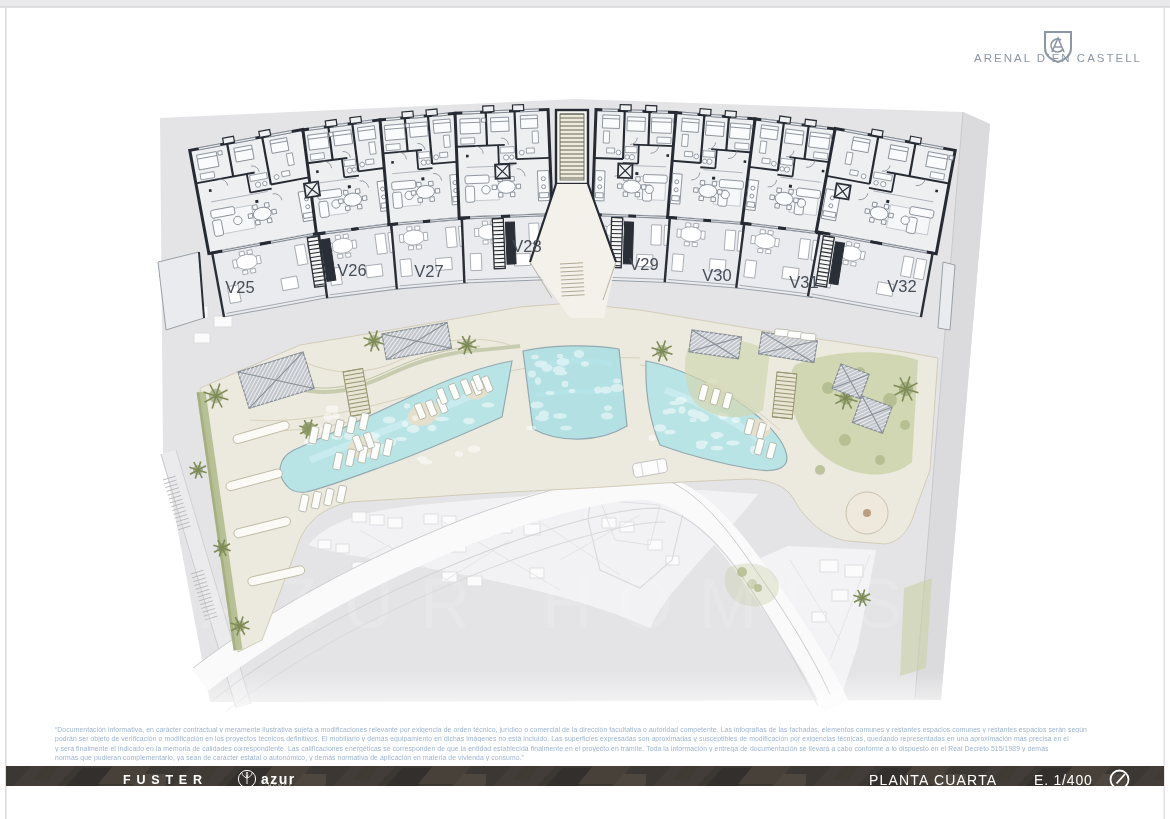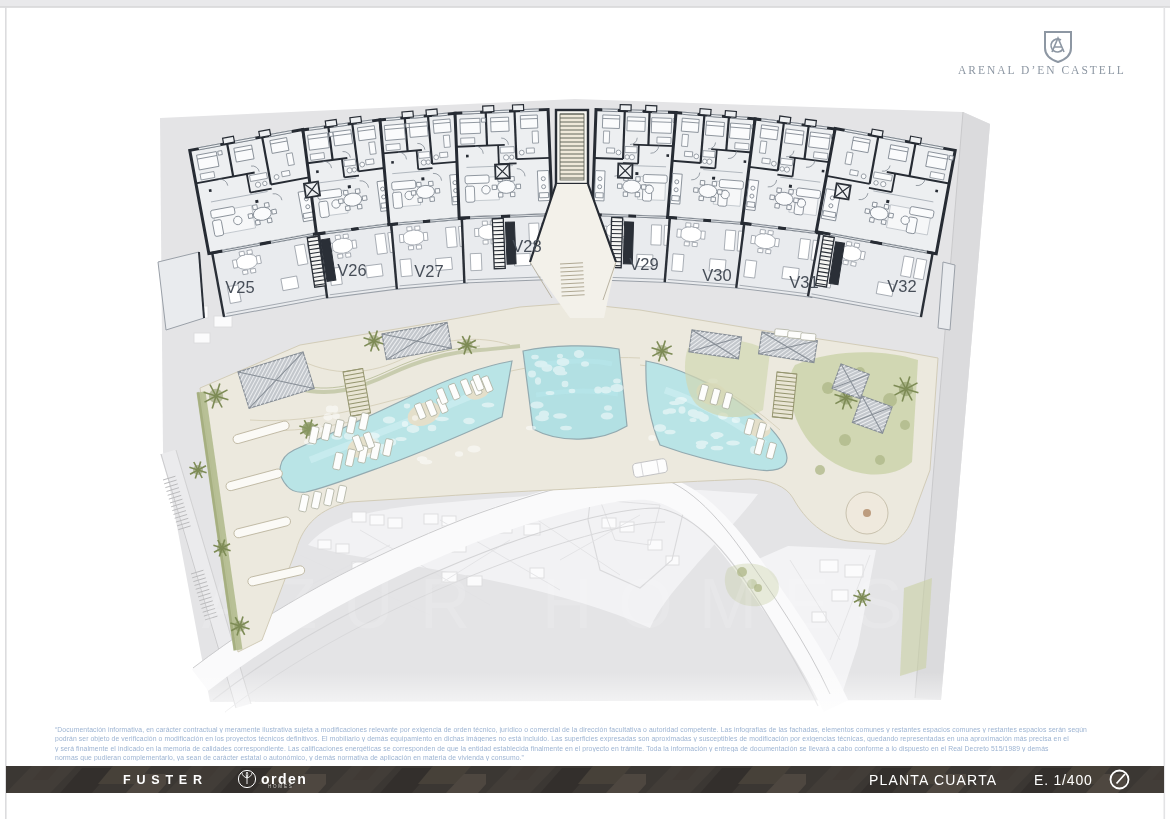--- a/index.html
+++ b/index.html
@@ -1530,31 +1530,31 @@
     </svg></div>
 
 <div class="abs" style="left:1040px;top:30px;width:36px;height:34px">
 <svg width="36" height="34" viewBox="0 0 36 34">
 <path d="M 5,2 L 31,2 L 31,18 C 31,26 24,30 18,32 C 12,30 5,26 5,18 Z" fill="none" stroke="#8d97a3" stroke-width="2"></path>
 <path d="M 12,22 L 18,8 L 24,22 M 14.5,17 L 21.5,17" fill="none" stroke="#8d97a3" stroke-width="1.6"></path>
 <path d="M 21,10 a 6.5,6.5 0 1 0 2,9" fill="none" stroke="#8d97a3" stroke-width="1.6"></path>
 </svg>
 </div>
 
-<div class="abs" style="left:958px;top:64px;width:200px;font-family:Liberation Serif, serif;font-size:11.5px;letter-spacing:2px;color:#8d97a3;">ARENAL D’EN CASTELL</div>
+<div class="abs" style="left:958px;top:52px;width:200px;text-align:center;font-family:Liberation Sans, sans-serif;font-size:11.5px;letter-spacing:2px;color:#8d97a3;">ARENAL D’EN CASTELL</div>
 
 <div class="disc" style="top:725.5px;">“Documentación informativa, en carácter contractual y meramente ilustrativa sujeta a modificaciones relevante por exigencia de orden técnico, jurídico o comercial de la dirección facultativa o autoridad competente. Las infografías de las fachadas, elementos comunes y restantes espacios comunes y restantes espacios serán según</div>
 
 <div class="disc" style="top:735px;">podrán ser objeto de verificación o modificación en los proyectos técnicos definitivos. El mobiliario y demás equipamiento en dichas imágenes no está incluido. Las superficies expresadas son aproximadas y susceptibles de modificación por exigencias técnicas, quedando representadas en una aproximación más precisa en el</div>
 
 <div class="disc" style="top:744.5px;">y será finalmente el indicado en la memoria de calidades correspondiente. Las calificaciones energéticas se corresponden de que la entidad establecida finalmente en el proyecto en trámite. Toda la información y entrega de documentación se llevará a cabo conforme a lo dispuesto en el Real Decreto 515/1989 y demás</div>
 
 <div class="disc" style="top:754px;">normas que pudieran complementarlo, ya sean de carácter estatal o autonómico, y demás normativa de aplicación en materia de vivienda y consumo.”</div>
 
-<div class="abs" style="left:6px;top:765.5px;width:1158px;height:27px;background:#b91c1c;overflow:hidden;">
+<div class="abs" style="left:6px;top:765.5px;width:1158px;height:20px;background:#b91c1c;overflow:hidden;">
 <svg width="1158" height="27" viewBox="0 0 1158 27" style="position:absolute;left:0;top:0">
 <defs>
 <pattern id="camo" width="160" height="27" patternUnits="userSpaceOnUse">
 <rect width="160" height="27" fill="#3b3733"></rect>
 <path d="M 0,27 L 26,0 L 70,0 L 44,27 Z" fill="#423d38"></path>
 <path d="M 54,27 L 76,2 L 108,2 L 86,27 Z" fill="#332f2c"></path>
 <path d="M 92,18 L 107,0 L 145,0 L 130,18 Z" fill="#474139"></path>
 <path d="M 120,27 L 138,8 L 160,8 L 160,18 L 152,27 Z" fill="#4e4740"></path>
 <path d="M 26,14 L 38,0 L 54,0 L 42,14 Z" fill="#403a35"></path>
 </pattern>
@@ -1562,21 +1562,21 @@
 <rect width="1158" height="27" fill="url(#camo)"></rect>
 </svg>
 
 <div class="abs" style="left:117px;top:7px;font-size:12.5px;font-weight:bold;letter-spacing:5.8px;color:#ffffff;">FUSTER</div>
 
 <svg class="abs" style="left:231px;top:3px" width="20" height="20" viewBox="0 0 20 20">
 <circle cx="10" cy="10" r="8.6" fill="none" stroke="#ffffff" stroke-width="1"></circle>
 <path d="M 10,15 L 10,9 M 10,9 C 7,8 5,6 5,4 M 10,9 C 13,8 15,6 15,4 M 10,9 C 9,6 9,5 10,3 M 10,9 C 11,6 11,5 10,3" stroke="#ffffff" stroke-width="0.9" fill="none"></path>
 </svg>
 
-<div class="abs" style="left:255px;top:5px;font-size:14px;font-weight:bold;letter-spacing:1.5px;color:#ffffff;">orden</div>
+<div class="abs" style="left:255px;top:5px;font-size:14px;font-weight:bold;letter-spacing:1.5px;color:#ffffff;">azur</div>
 <div class="abs" style="left:262px;top:18px;font-size:4.5px;letter-spacing:1.8px;color:#cfccc8;">HOMES</div>
 
 <div class="abs" style="left:863px;top:6px;font-size:14px;letter-spacing:1.2px;color:#ffffff;">PLANTA CUARTA</div>
 
 <div class="abs" style="left:1016px;top:6px;font-size:14px;letter-spacing:0.8px;color:#ffffff;margin-left:12px;">E. 1/400</div>
 
 <svg class="abs" style="left:1103px;top:3.5px" width="21" height="21" viewBox="0 0 21 21">
 <circle cx="10.5" cy="10.5" r="9" fill="none" stroke="#ffffff" stroke-width="1.8"></circle>
 <line x1="7.5" y1="14.5" x2="16" y2="5" stroke="#ffffff" stroke-width="1.8"></line>
 </svg>

